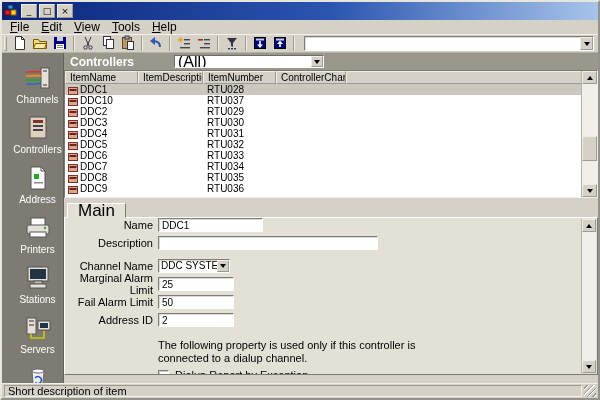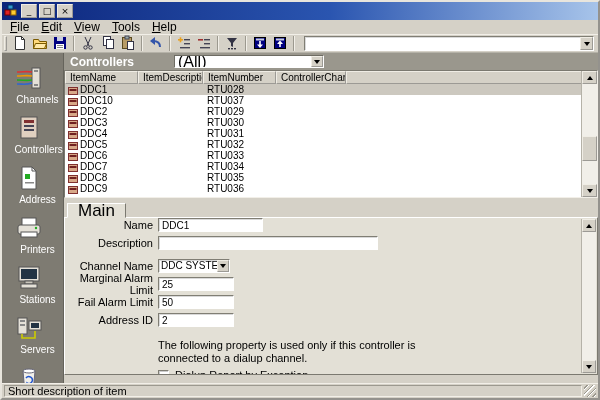--- a/index.html
+++ b/index.html
@@ -39,21 +39,21 @@
 
   .arr-down { width:0; height:0; border-left:3px solid transparent; border-right:3px solid transparent; border-top:4px solid #000; }
   .arr-up   { width:0; height:0; border-left:3px solid transparent; border-right:3px solid transparent; border-bottom:4px solid #000; }
 
   
   .main { flex:1; display:flex; min-height:0; }
 
   .sidebar { flex:0 0 62px; background:#7e7b72; color:#fff; display:flex; flex-direction:column;
     align-items:center; padding-top:12px; gap:10px; overflow:hidden;
     border-right:1px solid #65635b; }
-  .side-item { display:flex; flex-direction:column; width:56px; cursor:default;padding-left:10px; }
+  .side-item { display:flex; flex-direction:column; align-items:center; width:56px; cursor:default;padding-left:10px; }
   .side-icon { width:28px; height:26px; display:block; }
   .side-label { font-size:10px; margin-top:3px; text-align:center; line-height:11px; }
 
   .content { flex:1; display:flex; flex-direction:column; min-width:0; background:#d5d1c7; }
 
   .panel-header { height:17px; flex:0 0 17px; background:#9a978d; display:flex; align-items:center; }
   .panel-title { color:#fff; font-weight:bold; font-size:12px; padding-left:6px; }
   .filter-combo { width:150px; height:13px; margin-left:40px; background:#fff; display:flex;
     border:1px solid; border-color:#6e6c63 #fff #fff #6e6c63; }
   .filter-combo .combo-text { padding:0 3px; line-height:11px; }

